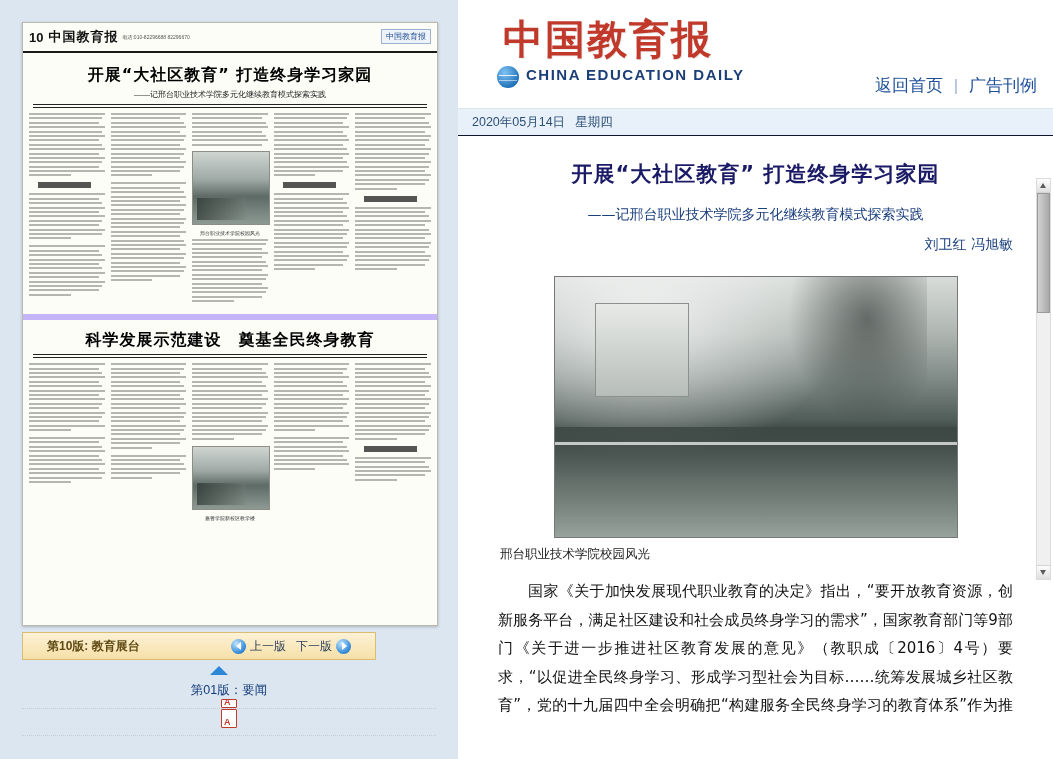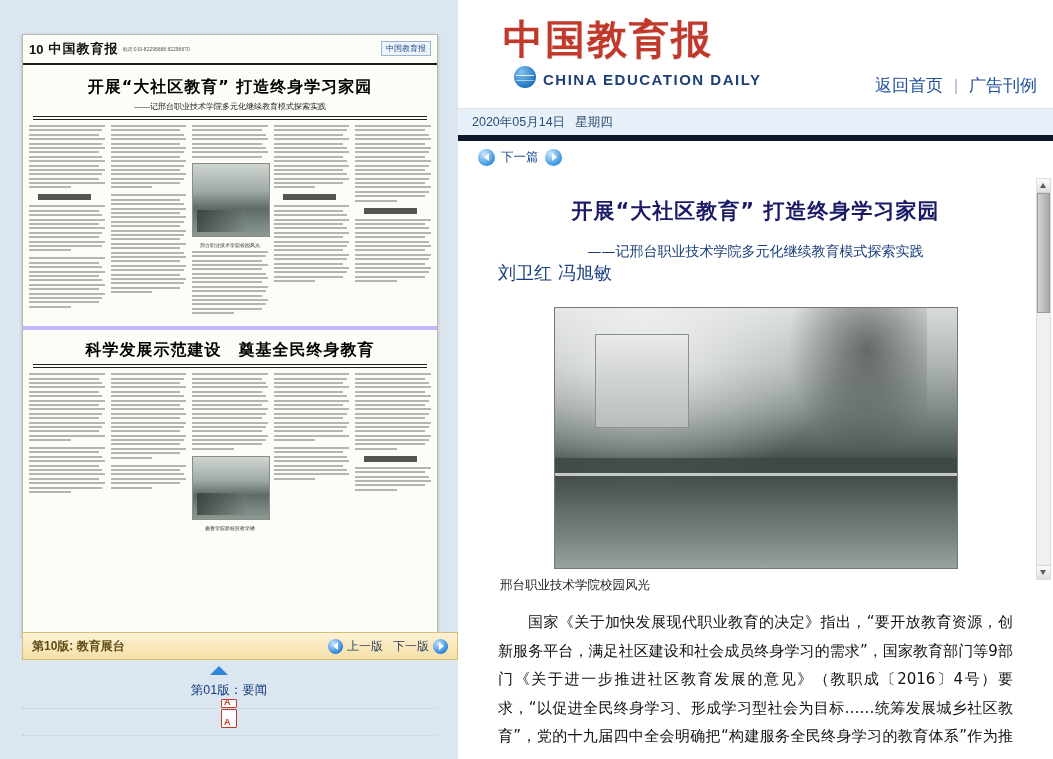--- a/index.html
+++ b/index.html
@@ -31,21 +31,20 @@
   }
   .paper-wrap {
     position: absolute;
     left: 22px; top: 22px;
     width: 414px;
     height: 602px;
     background: #fdfdf8;
     border: 1px solid #b9b9ad;
     box-shadow: 0 1px 3px rgba(0,0,0,.22);
     overflow: hidden;
-    margin-top: 12px;
   }
   .paper-head {
     height: 28px;
     border-bottom: 2px solid #1a1a1a;
     display: flex;
     align-items: center;
     padding: 0 6px;
     position: relative;
   }
   .paper-head .pg-num {
@@ -146,36 +145,36 @@
   }
   .photo.wide { height: 62px; }
   .photo-cap {
     font-size: 5px;
     color: #333;
     text-align: center;
     margin-bottom: 3px;
   }
   .section2 {
     margin-top: 6px;
-    border-top: 4px solid #c4b5fd;
+    border-top: 6px solid #c4b5fd;
     padding-top: 4px;
   }
 
   
   .pagebar {
     position: absolute;
     left: 22px;
     top: 632px;
-    width: 436px;
+    width: 354px;
     height: 28px;
     background: linear-gradient(180deg,#fdf2d6 0%, #f6e0a8 100%);
     border: 1px solid #d8bd73;
     display: flex;
     align-items: center;
-    padding: 0 9px;
+    padding: 0 24px;
     box-sizing: border-box;
     font-size: 12px;
     color: #6a4f10;
   }
   .pagebar .cur {
     font-weight: bold;
     color: #5e4a12;
     flex: 0 0 auto;
   }
   .pagebar .spacer { flex: 1; }
@@ -273,23 +272,23 @@
     left: 45px; top: 12px;
     font-size: 40px;
     font-weight: bold;
     color: #c0392b;
     letter-spacing: 2px;
     font-family: "DejaVu Sans", sans-serif;
     text-shadow: 1px 1px 0 rgba(0,0,0,.08);
   }
   .brand-en-wrap {
     position: absolute;
-    left: 56px; top: 66px;
+    left: 39px; top: 66px;
     display: flex;
-    align-items: flex-end;
+    align-items: flex-start;
     gap: 7px;
   }
   .globe {
     width: 22px; height: 22px;
     border-radius: 50%;
     background: radial-gradient(circle at 35% 30%, #7fc3f2, #1d6fb8 75%, #14507f);
     position: relative;
   }
   .globe::after {
     content: "";
@@ -315,21 +314,21 @@
   .top-links a {
     color: #1d4f9a;
     text-decoration: none;
     cursor: pointer;
   }
   .top-links .sep { color: #9fb4cf; margin: 0 6px; }
 
   .datebar {
     height: 26px;
     background: #e8f1f9;
-    border-bottom: 6px solid #0f172a;
+    border-bottom: 1px solid #0f172a;
     display: flex;
     align-items: center;
     padding-left: 14px;
     font-size: 12.5px;
     color: #2c4f78;
     gap: 10px;
   }
   .navrow {
     height: 32px;
     display: flex;
@@ -376,23 +375,24 @@
     font-family: "DejaVu Sans", sans-serif;
   }
   .ct-sub {
     text-align: center;
     font-size: 14px;
     color: #1a3f7d;
     margin-top: 18px;
     font-family: "DejaVu Sans", sans-serif;
   }
   .ct-author {
-    text-align: left;
-    font-size: 18px;
+    text-align: right;
+    font-size: 14px;
     color: #1a3f7d;
+    margin-top: 12px;
     font-family: "DejaVu Sans", sans-serif;
   }
   .ct-figure {
     margin: 22px 0 0 0;
     text-align: center;
   }
   .ct-img {
     width: 402px;
     height: 260px;
     margin: 0 auto;
@@ -869,25 +869,20 @@
         <span class="sep">|</span>
         <a>广告刊例</a>
       </div>
     </div>
 
     <div class="datebar">
       <span>2020年05月14日</span>
       <span>星期四</span>
     </div>
 
-    <div class="navrow">
-      <span class="circ-sm"></span>
-      <span>下一篇</span>
-      <span class="circ-sm right"></span>
-    </div>
 
     <div class="content">
       <div class="ct-title">开展“大社区教育” 打造终身学习家园</div>
       <div class="ct-sub">——记邢台职业技术学院多元化继续教育模式探索实践</div>
       <div class="ct-author">刘卫红 冯旭敏</div>
 
       <div class="ct-figure">
         <div class="ct-img">
           <div class="bldg"></div>
           <div class="tree"></div>

